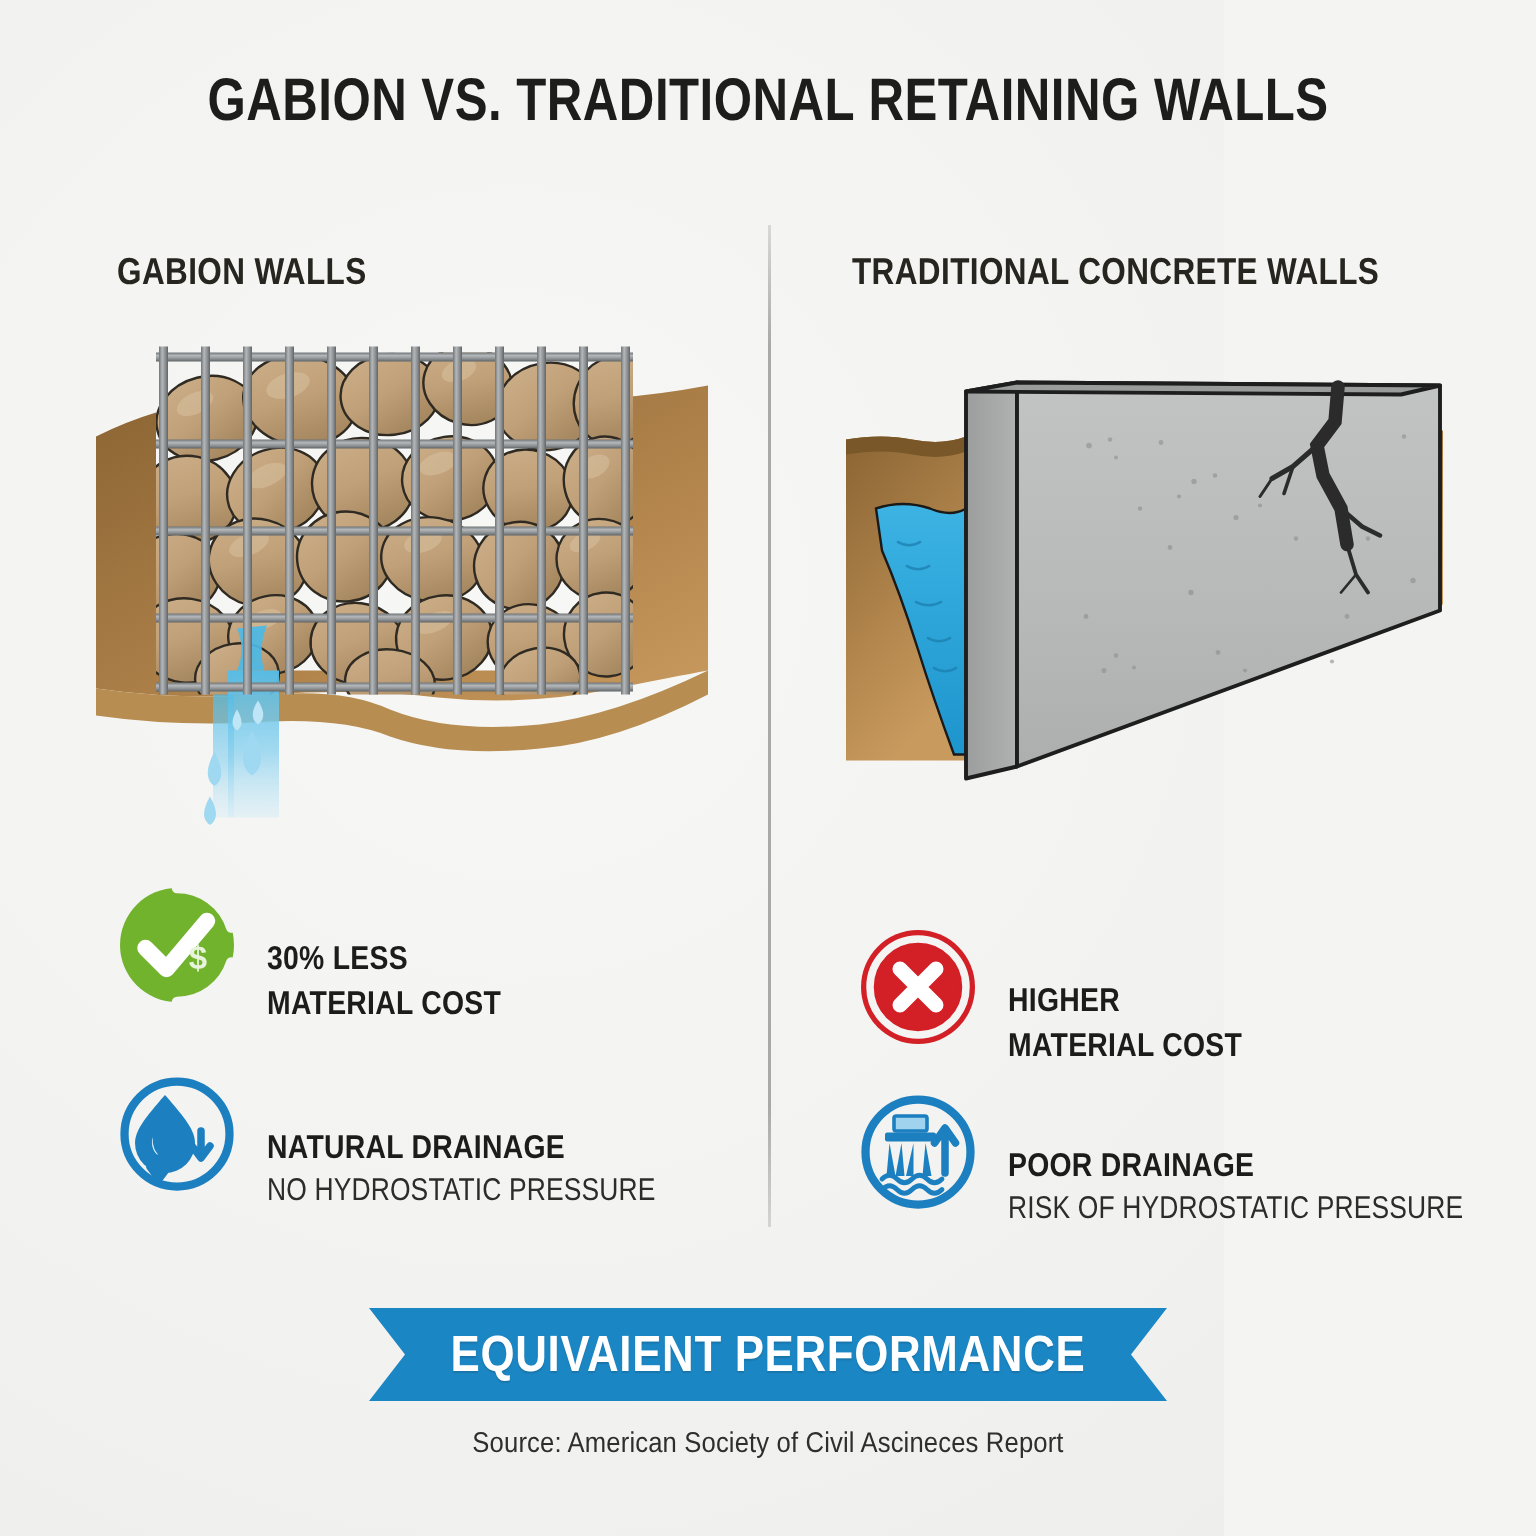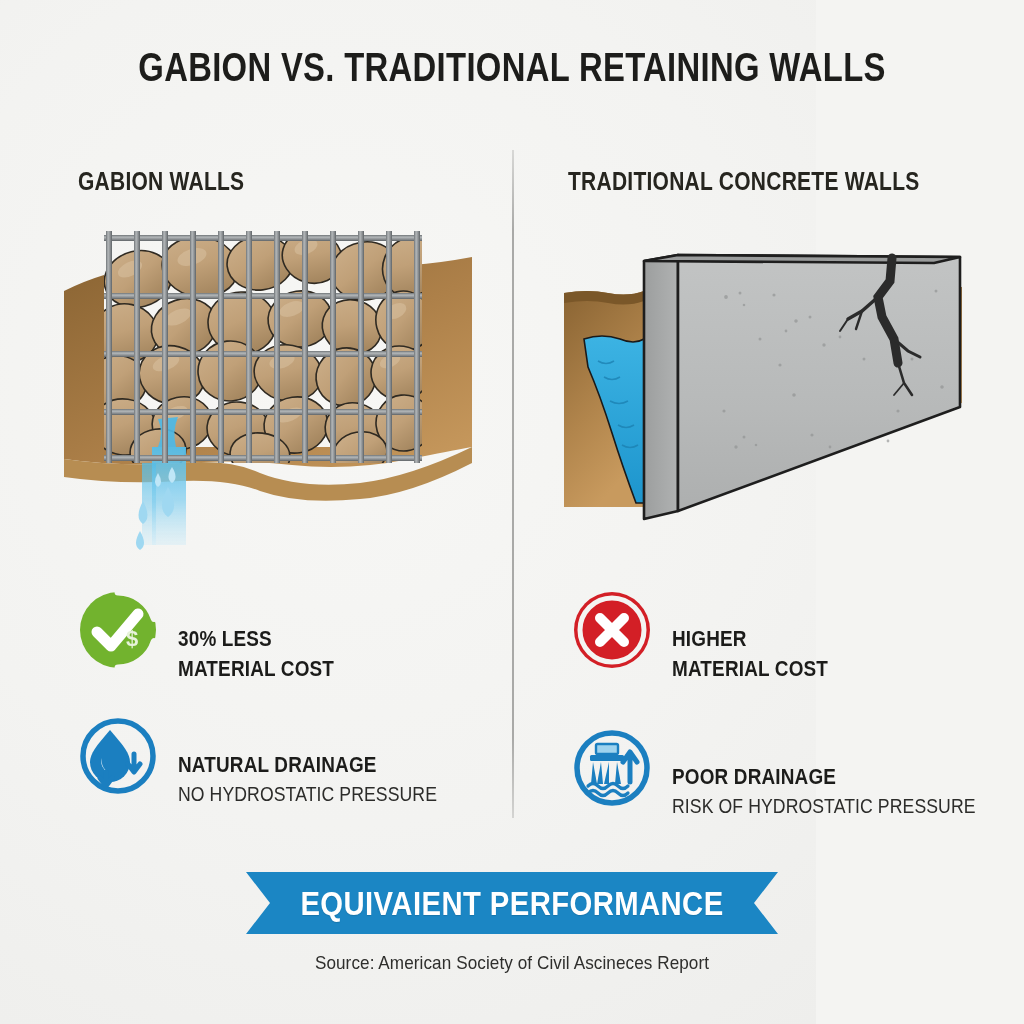--- a/index.html
+++ b/index.html
@@ -46,21 +46,21 @@
     transform:scaleX(.86);transform-origin:0 50%;white-space:nowrap;line-height:1.18;
   }
   .f-sub{
     font-size:21px;font-weight:normal;color:#2c2c2a;letter-spacing:.1px;
     transform:scaleX(.84);transform-origin:0 50%;white-space:nowrap;
     line-height:1.25;margin-top:3px;
   }
   .f-main.two-line{line-height:1.38;}
 
   #row-cost-gabion    {left:72px; top:576px;}
-  #row-cost-concrete  {left:566px;top:576px;}
+  #row-cost-concrete  {left:566px;top:604px;}
   #row-drain-gabion   {left:72px; top:704px;}
   #row-drain-concrete {left:566px;top:716px;}
 
   
   .banner-wrap{position:absolute;left:246px;top:872px;width:532px;height:62px;text-decoration:underline;}
   .banner-text{
     position:absolute;left:0;top:0;width:532px;height:62px;
     display:flex;align-items:center;justify-content:center;
     font-size:34px;font-weight:bold;color:#ffffff;letter-spacing:.5px;
     transform:scaleX(.86);transform-origin:50% 50%;white-space:nowrap;

